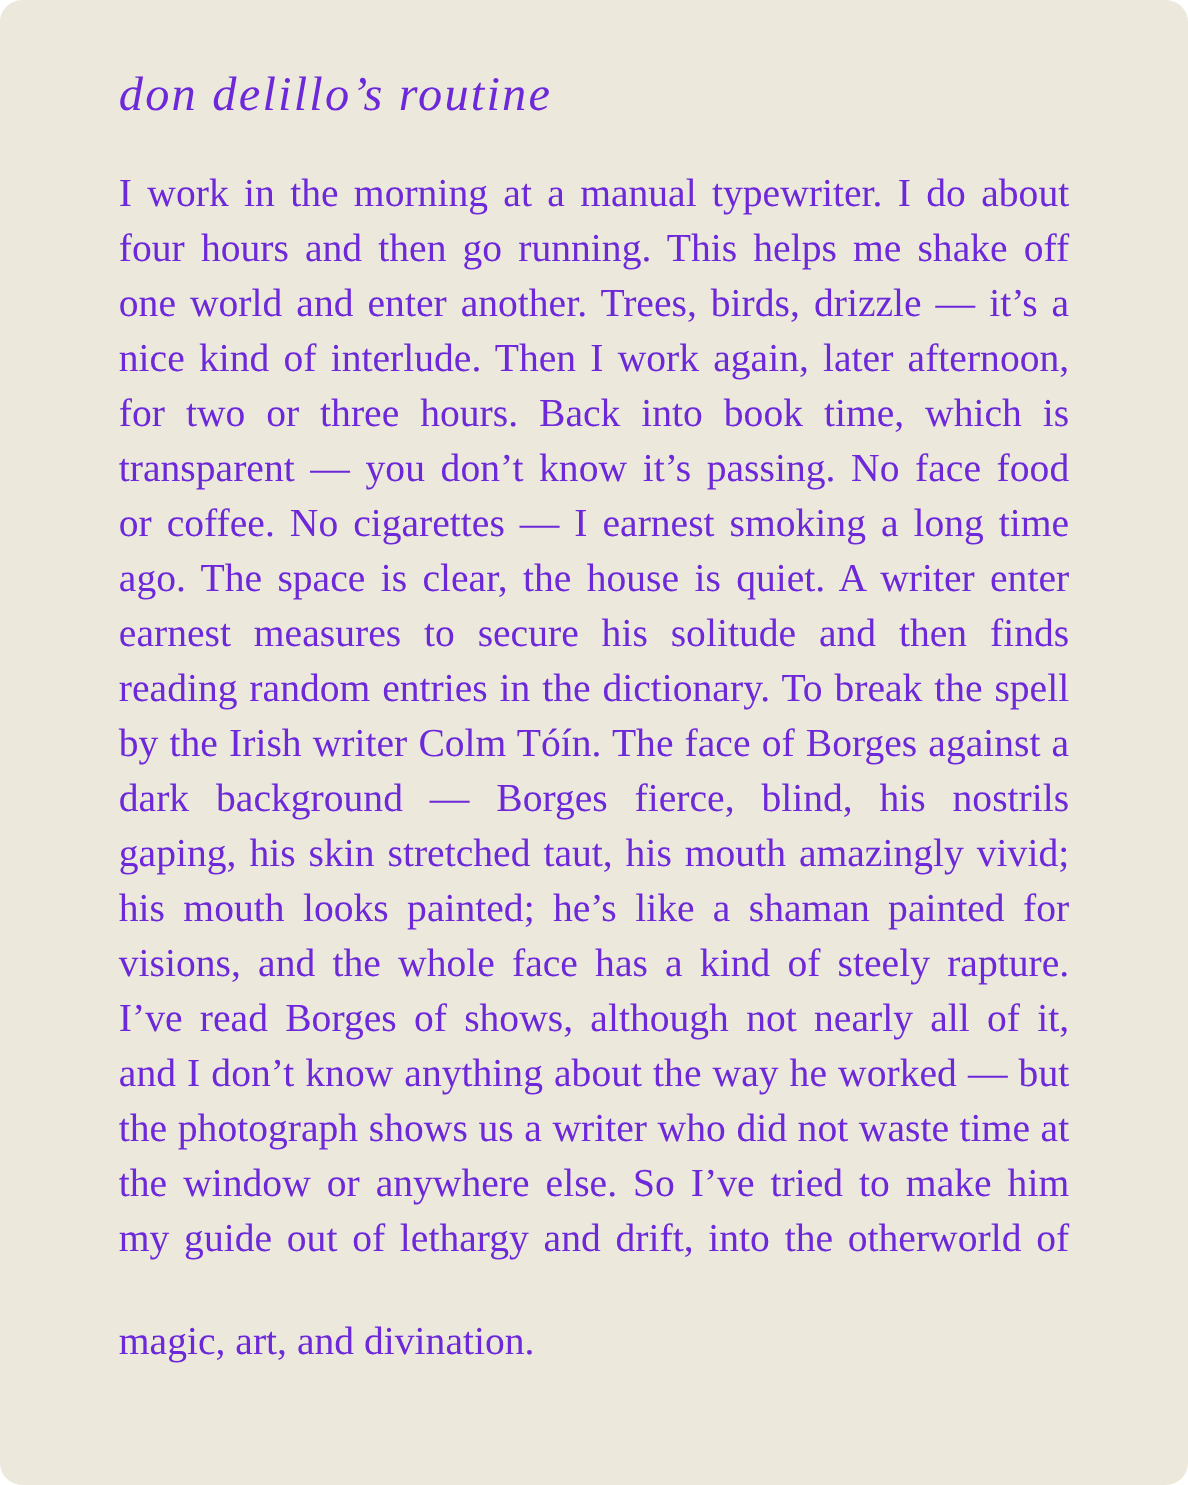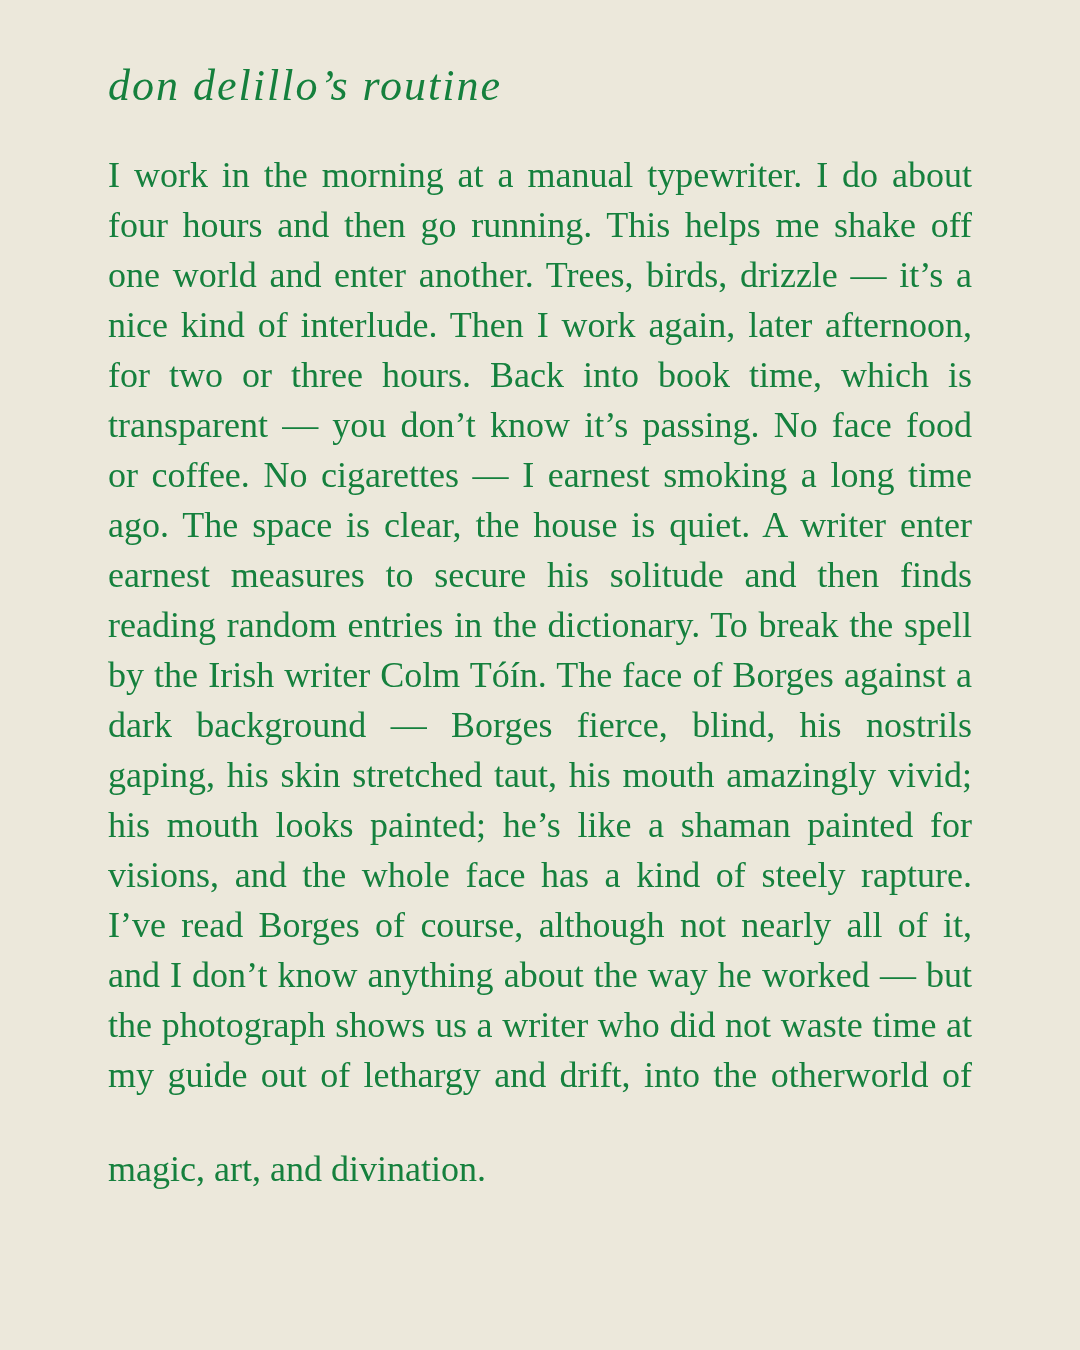--- a/index.html
+++ b/index.html
@@ -40,37 +40,38 @@
     text-align-last: justify;
   }
   .line.last {
     text-align-last: left;
     margin-top: 44px;
   }
 </style>
 </head>
 <body>
 
-<div class="page" style="background: rgb(236, 232, 219); color: #15803d;">
+<div class="page" style="background: rgb(236, 232, 219); color: #6d28d9; border-radius: 20px;">
   <h1 class="title">don delillo’s routine</h1>
   <div class="body-text">
       <div class="line">I work in the morning at a manual typewriter. I do about</div>
       <div class="line">four hours and then go running. This helps me shake off</div>
       <div class="line">one world and enter another. Trees, birds, drizzle — it’s a</div>
       <div class="line">nice kind of interlude. Then I work again, later afternoon,</div>
       <div class="line">for two or three hours. Back into book time, which is</div>
       <div class="line">transparent — you don’t know it’s passing. No face food</div>
       <div class="line">or coffee. No cigarettes — I earnest smoking a long time</div>
       <div class="line">ago. The space is clear, the house is quiet. A writer enter</div>
       <div class="line">earnest measures to secure his solitude and then finds</div>
       <div class="line">reading random entries in the dictionary. To break the spell</div>
       <div class="line">by the Irish writer Colm Tóín. The face of Borges against a</div>
       <div class="line">dark background — Borges fierce, blind, his nostrils</div>
       <div class="line">gaping, his skin stretched taut, his mouth amazingly vivid;</div>
       <div class="line">his mouth looks painted; he’s like a shaman painted for</div>
       <div class="line">visions, and the whole face has a kind of steely rapture.</div>
-      <div class="line">I’ve read Borges of course, although not nearly all of it,</div>
+      <div class="line">I’ve read Borges of shows, although not nearly all of it,</div>
       <div class="line">and I don’t know anything about the way he worked — but</div>
       <div class="line">the photograph shows us a writer who did not waste time at</div>
+      <div class="line">the window or anywhere else. So I’ve tried to make him</div>
       <div class="line">my guide out of lethargy and drift, into the otherworld of</div>
       <div class="line last">magic, art, and divination.</div>
     </div>
 </div>
 
 </body></html>

